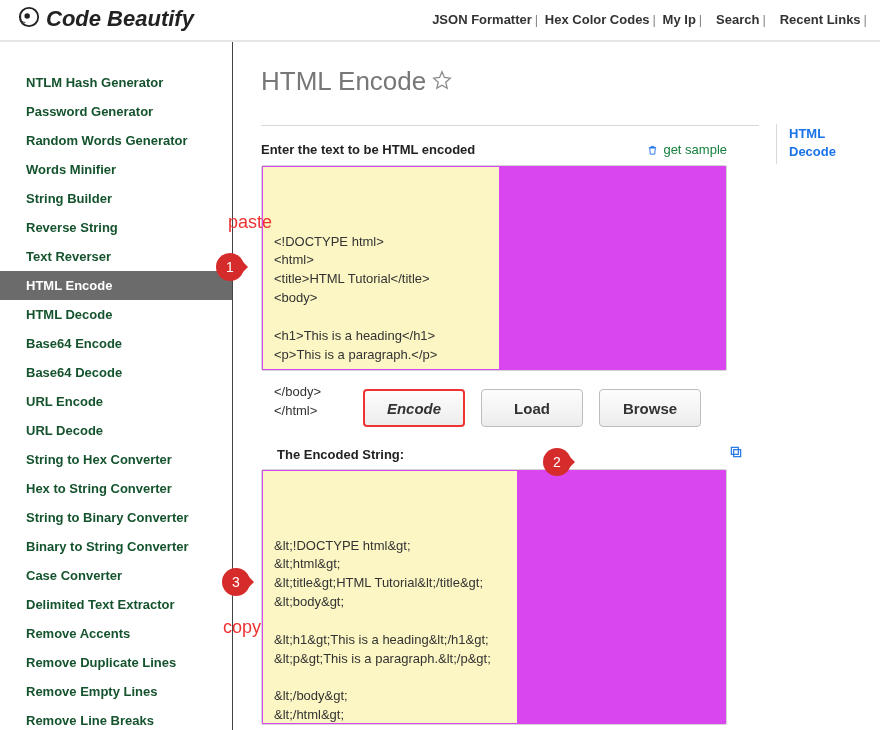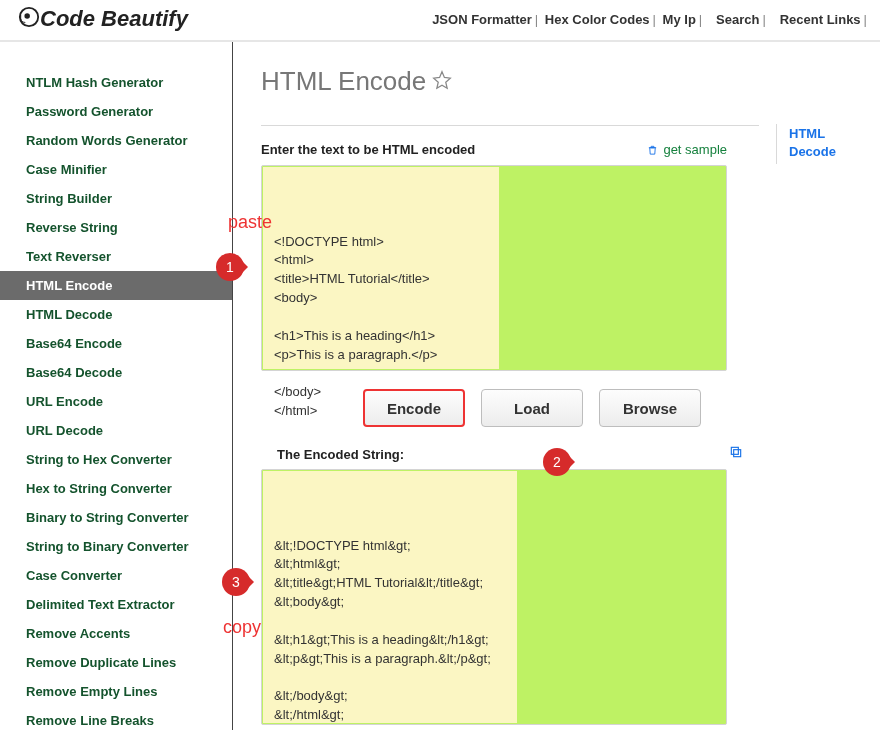--- a/index.html
+++ b/index.html
@@ -1,20 +1,20 @@
 <!DOCTYPE html>
 <html><head>
 <meta charset="utf-8">
 <style>
   * { box-sizing: border-box; margin: 0; padding: 0; }
   body { font-family: Arial, Helvetica, sans-serif; width: 880px; height: 730px; background: #fff; overflow: hidden; }
 
   
   .header { display: flex; align-items: center; justify-content: space-between; padding: 6px 10px 8px 18px; border-bottom: 2px solid #e6e6e6; }
-  .brand { display: flex; align-items: center; }
+  .brand { display: flex; align-items: center; gap: 6px; }
   .brand-icon svg { width: 22px; height: 22px; }
   .brand-name { font-size: 22px; font-weight: bold; font-style: italic; color: #222; }
   .header-links { font-size: 13px; color: #333; font-weight: bold; }
   .header-links span.sep { color: #888; font-weight: normal; padding: 0 3px; }
 
   
   .main { display: flex; height: calc(100% - 40px); }
   .sidebar { width: 232px; padding-top: 26px; }
   .sidebar-item { font-size: 13px; font-weight: bold; color: #14532d; padding: 7px 0 7px 26px; cursor: pointer; }
   .sidebar-item.active { background: #6b6b6b; color: #fff; }
@@ -25,28 +25,28 @@
   .page-title { font-size: 26px; color: #777; font-weight: normal; display: flex; align-items: center; gap: 6px; }
   .star-icon svg { width: 20px; height: 20px; }
 
   .hr { border: none; border-top: 1px solid #d9d9d9; margin: 28px 0 16px 0; width: 498px; }
 
   .section-label { font-size: 13px; font-weight: bold; color: #222; }
   .section-row { display: flex; justify-content: space-between; align-items: flex-end; width: 466px; margin: 0 18px 8px 0; }
   .get-sample { display: flex; align-items: center; gap: 5px; color: #15803d; font-size: 13px; cursor: pointer; }
   .get-sample svg { width: 11px; height: 12px; }
 
-  .textbox { width: 466px; height: 206px; border: 1px solid #d4d4d4; border-radius: 2px; padding: 10px 12px; font-family: Arial, sans-serif; font-size: 13px; color: #333; line-height: 1.45; white-space: pre; position: relative; background: #bef264; }
+  .textbox { width: 466px; height: 206px; border: 1px solid #d4d4d4; border-radius: 2px; padding: 10px 12px; font-family: Arial, sans-serif; font-size: 13px; color: #333; line-height: 1.45; white-space: pre; position: relative; background: #d946ef; }
   .textbox .highlight { position: absolute; left: 1px; top: 1px; bottom: 1px; width: 236px; background: #fbf6c3; z-index: 0; }
   .textbox .text { position: relative; z-index: 1; }
   .textbox.result { height: 256px; }
 
   .button-row { display: flex; gap: 16px; margin: 18px 0 18px 102px; align-items: center; }
   .btn { width: 102px; height: 38px; border: 1px solid #bdbdbd; border-radius: 4px; background: linear-gradient(#fdfdfd, #ececec); font-size: 15px; font-weight: bold; color: #333; cursor: pointer; }
-  .btn.encode { border: 2px solid #e33; }
+  .btn.encode { border: 2px solid #e33; font-style: italic; }
 
   .result-row { display: flex; justify-content: space-between; align-items: center; width: 466px; margin: 0 0 6px 16px; }
   .copy-icon svg { width: 14px; height: 14px; cursor: pointer; }
 
   .right-pane { position: absolute; right: 8px; top: 82px; width: 96px; border-left: 1px solid #d9d9d9; padding-left: 12px; height: 40px; }
   .right-link { color: #1a73e8; font-size: 13px; font-weight: bold; cursor: pointer; }
 
   
   .callout { position: absolute; z-index: 50; }
   .callout .bubble { background: #d62b2b; color: #fff; font-size: 14px; font-weight: normal; width: 28px; height: 28px; border-radius: 14px; display: flex; align-items: center; justify-content: center; position: relative; }
@@ -79,34 +79,34 @@
     <span>Search</span><span class="sep">|</span>&nbsp;&nbsp;
     <span>Recent Links</span><span class="sep">|</span>
   </div>
 </div>
 
 <div class="main">
   <div class="sidebar" id="sidebar">
       <div class="sidebar-item">NTLM Hash Generator</div>
       <div class="sidebar-item">Password Generator</div>
       <div class="sidebar-item">Random Words Generator</div>
-      <div class="sidebar-item">Case Minifier</div>
+      <div class="sidebar-item">Words Minifier</div>
       <div class="sidebar-item">String Builder</div>
       <div class="sidebar-item">Reverse String</div>
       <div class="sidebar-item">Text Reverser</div>
       <div class="sidebar-item active">HTML Encode</div>
       <div class="sidebar-item">HTML Decode</div>
       <div class="sidebar-item">Base64 Encode</div>
       <div class="sidebar-item">Base64 Decode</div>
       <div class="sidebar-item">URL Encode</div>
       <div class="sidebar-item">URL Decode</div>
       <div class="sidebar-item">String to Hex Converter</div>
       <div class="sidebar-item">Hex to String Converter</div>
+      <div class="sidebar-item">String to Binary Converter</div>
       <div class="sidebar-item">Binary to String Converter</div>
-      <div class="sidebar-item">String to Binary Converter</div>
       <div class="sidebar-item">Case Converter</div>
       <div class="sidebar-item">Delimited Text Extractor</div>
       <div class="sidebar-item">Remove Accents</div>
       <div class="sidebar-item">Remove Duplicate Lines</div>
       <div class="sidebar-item">Remove Empty Lines</div>
       <div class="sidebar-item">Remove Line Breaks</div>
     </div>
   <div class="divider"></div>
 
   <div class="content">

